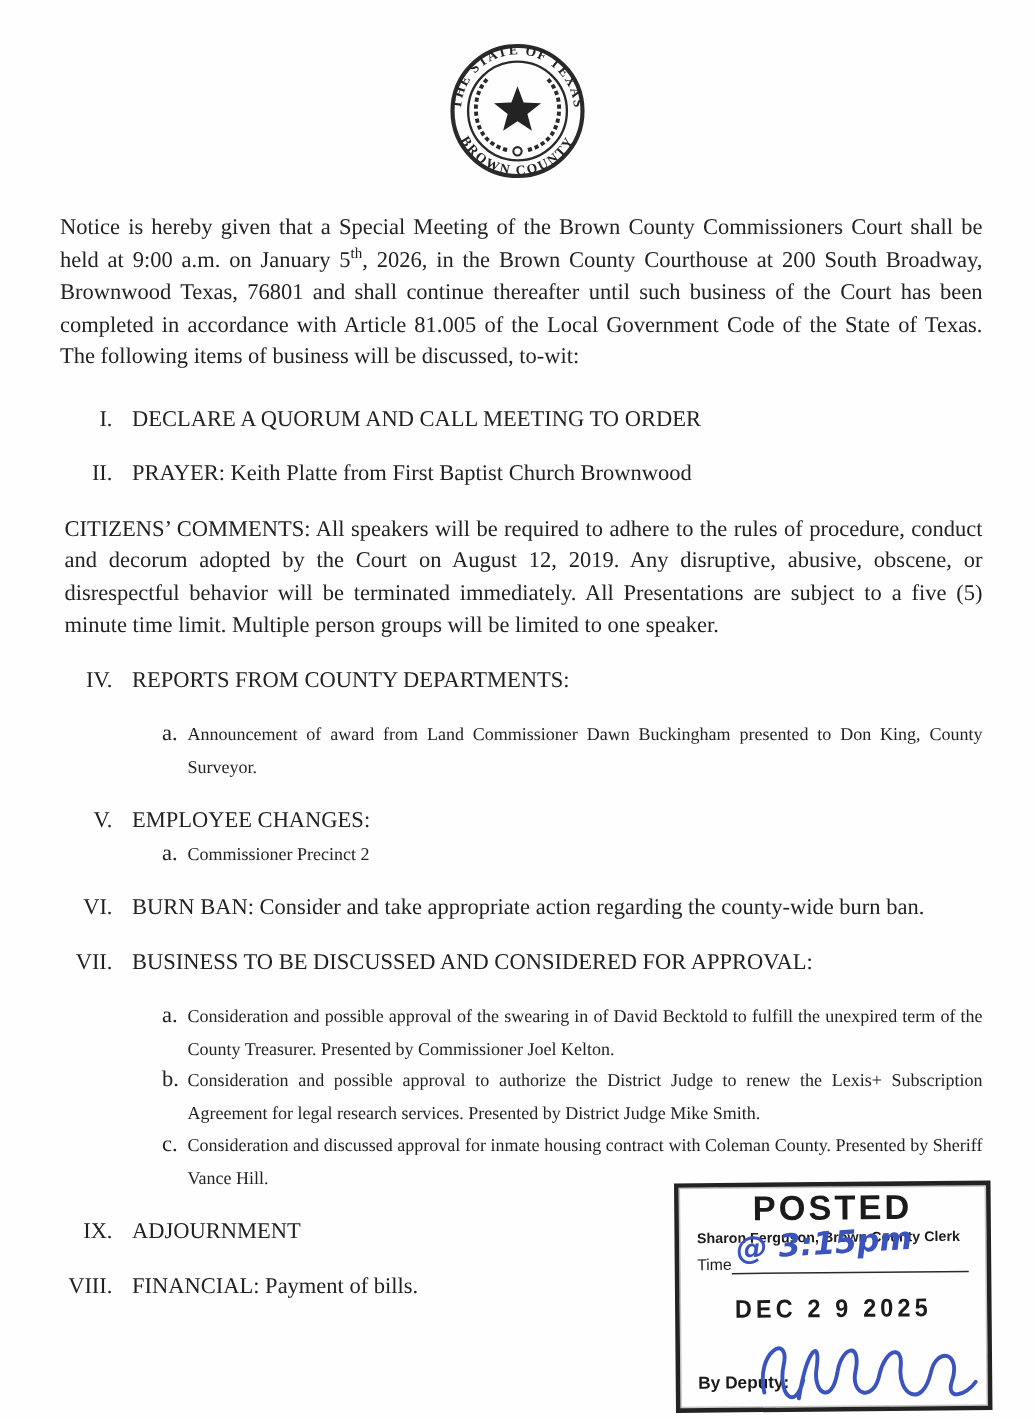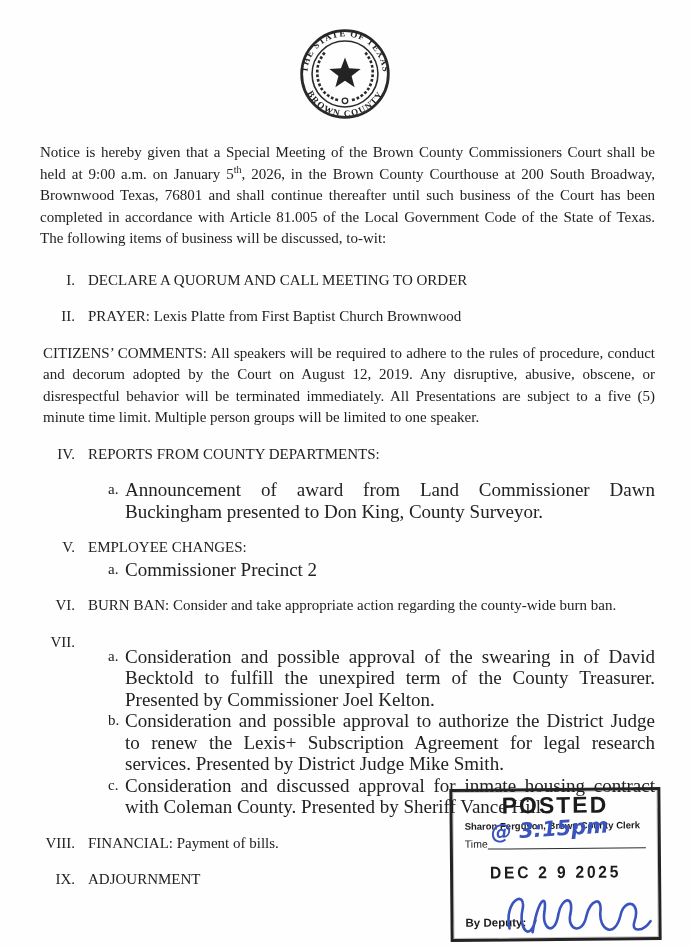--- a/index.html
+++ b/index.html
@@ -23,21 +23,21 @@
   .notice sup { font-size:10px; line-height:0; }
   
   .agenda { padding:0 35px 0 30px; }
   .item { display:flex; margin-bottom:15px; }
   .item-num { width:45px; flex:none; text-align:right; font-size:15px; line-height:21.5px; }
   .item-body { flex:1; margin-left:13px; font-size:15px; line-height:21.5px; text-align:justify;font-family:Liberation Serif, serif; }
   .sublist { }
   .sub-gap { margin-top:14px; }
   .sub { display:flex; }
   .sub-marker { flex:none; width:17px; margin-left:20px; font-size:15px; line-height:21.5px; }
-  .sub-body { flex:1; font-size:19px; line-height:21.5px; text-align:justify; }
+  .sub-body { flex:1; font-size:12px; line-height:21.5px; text-align:justify; }
   
   .stamp {
     position:absolute; left:450px; top:788px;
     width:205px; height:147px;
     border:3px solid #232323;
     box-shadow: inset 0 0 0 1px rgba(35,35,35,.25);
     transform:rotate(-0.5deg);
     font-family:"Liberation Sans", sans-serif;
     color:#1b1b1b;
     background:rgba(255,255,255,.0);
@@ -109,21 +109,21 @@
 
   <div class="agenda">
 
     <div class="item">
       <div class="item-num">I.</div>
       <div class="item-body">DECLARE A QUORUM AND CALL MEETING TO ORDER</div>
     </div>
 
     <div class="item">
       <div class="item-num">II.</div>
-      <div class="item-body">PRAYER: Lexis Platte from First Baptist Church Brownwood</div>
+      <div class="item-body">PRAYER: Keith Platte from First Baptist Church Brownwood</div>
     </div>
 
     <div class="item">
       <div class="item-body">CITIZENS’ COMMENTS: All speakers will be required to adhere to the rules of procedure, conduct and decorum adopted by the Court on August 12, 2019. Any disruptive, abusive, obscene, or disrespectful behavior will be terminated immediately. All Presentations are subject to a five (5) minute time limit. Multiple person groups will be limited to one speaker.</div>
     </div>
 
     <div class="item">
       <div class="item-num">IV.</div>
       <div class="item-body">
         <div>REPORTS FROM COUNTY DEPARTMENTS:</div>
@@ -150,45 +150,46 @@
     </div>
 
     <div class="item">
       <div class="item-num">VI.</div>
       <div class="item-body">BURN BAN: Consider and take appropriate action regarding the county-wide burn ban.</div>
     </div>
 
     <div class="item">
       <div class="item-num">VII.</div>
       <div class="item-body">
+        <div>BUSINESS TO BE DISCUSSED AND CONSIDERED FOR APPROVAL:</div>
         <div class="sublist sub-gap">
           <div class="sub">
             <div class="sub-marker">a.</div>
             <div class="sub-body">Consideration and possible approval of the swearing in of David Becktold to fulfill the unexpired term of the County Treasurer. Presented by Commissioner Joel Kelton.</div>
           </div>
           <div class="sub">
             <div class="sub-marker">b.</div>
             <div class="sub-body">Consideration and possible approval to authorize the District Judge to renew the Lexis+ Subscription Agreement for legal research services. Presented by District Judge Mike Smith.</div>
           </div>
           <div class="sub">
             <div class="sub-marker">c.</div>
             <div class="sub-body">Consideration and discussed approval for inmate housing contract with Coleman County. Presented by Sheriff Vance Hill.</div>
           </div>
         </div>
       </div>
     </div>
 
     <div class="item">
+      <div class="item-num">IX.</div>
+      <div class="item-body">ADJOURNMENT</div>
+    </div>
+
+    <div class="item">
       <div class="item-num">VIII.</div>
       <div class="item-body">FINANCIAL: Payment of bills.</div>
-    </div>
-
-    <div class="item">
-      <div class="item-num">IX.</div>
-      <div class="item-body">ADJOURNMENT</div>
     </div>
 
   </div>
 
   <div class="stamp">
     <div class="stamp-title">POSTED</div>
     <div class="stamp-clerk">Sharon Ferguson, Brown County Clerk</div>
     <div class="stamp-time-row">
       <span class="stamp-time-label">Time</span>
       <span class="stamp-time-line"></span>

